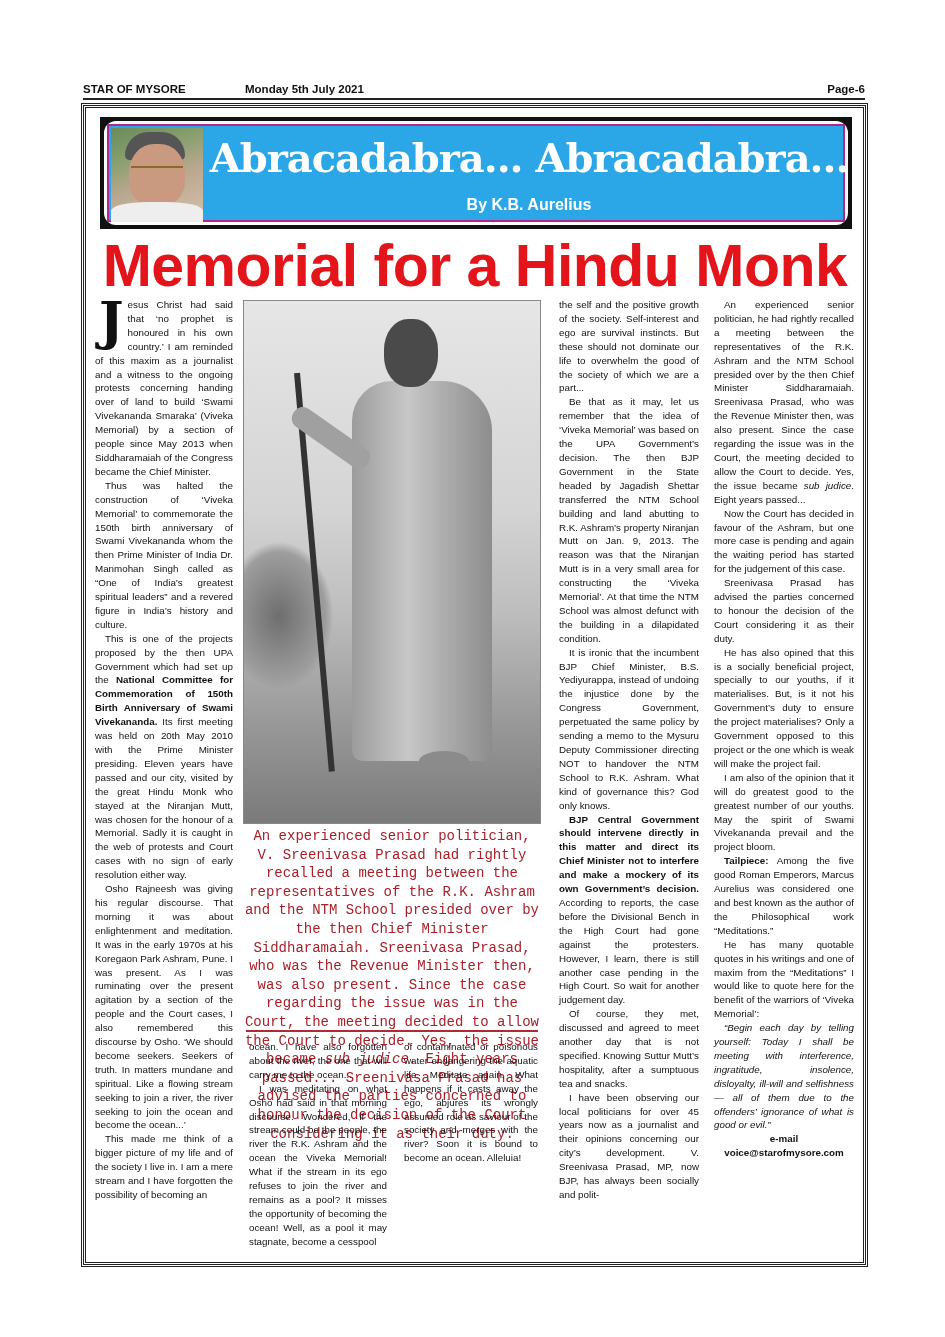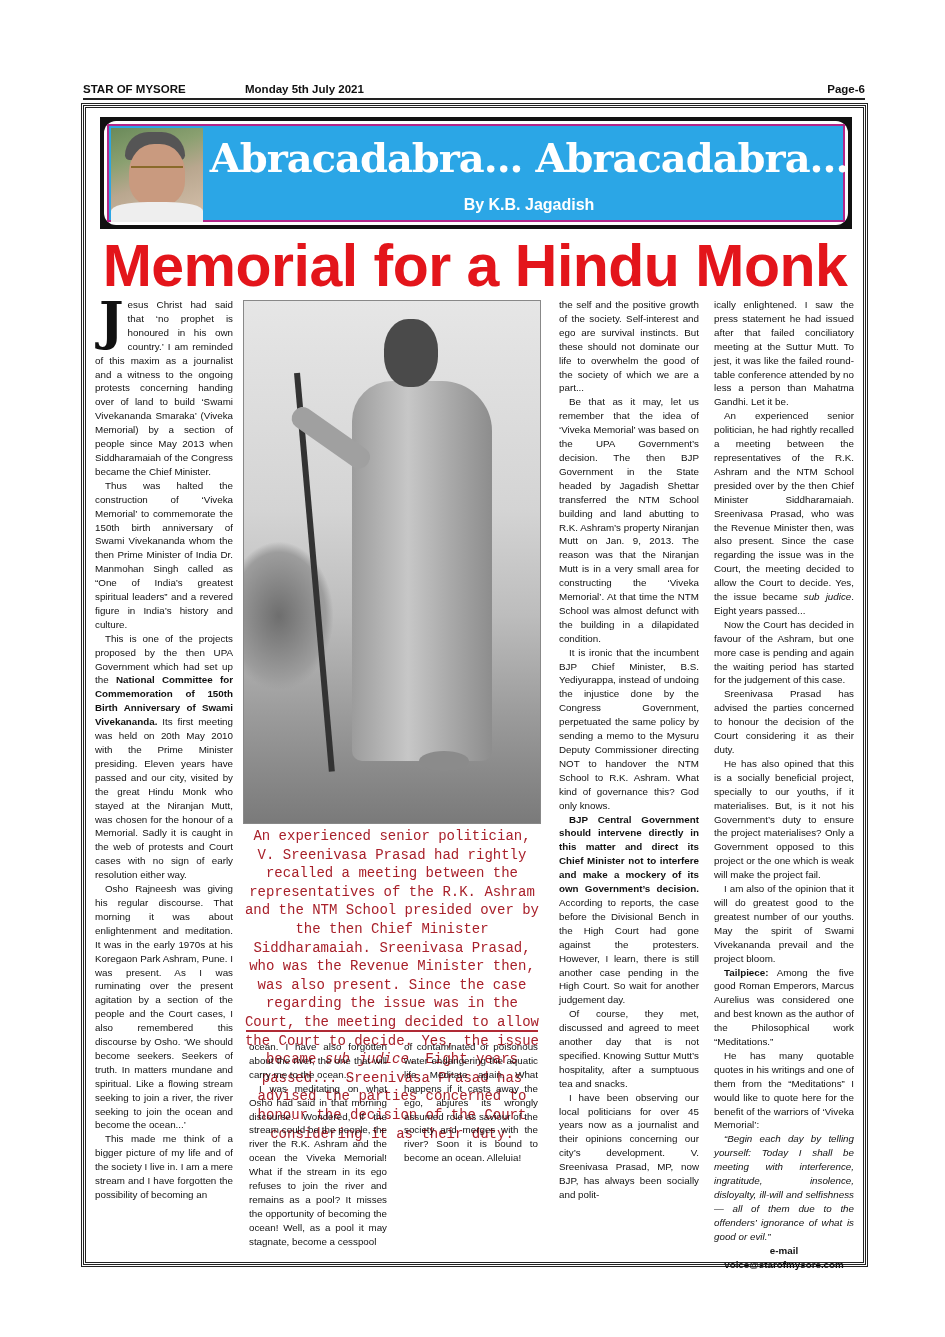--- a/index.html
+++ b/index.html
@@ -57,21 +57,21 @@
 <div class="banner-outer">
   <div class="banner-inner">
     <div class="banner">
       <div class="portrait">
         <div class="hair"></div>
           <div class="face"></div>
           <div class="glasses"></div>
           <div class="shirt"></div>
       </div>
       <div class="banner-title">Abracadabra... Abracadabra...</div>
-      <div class="banner-byline">By K.B. Jagadish</div>
+      <div class="banner-byline">By K.B. Aurelius</div>
     </div>
   </div>
 </div>
 
 <h1 class="headline">Memorial for a Hindu Monk</h1>
 
 <div class="col c1">
   <p class="noindent"><span class="dropcap">J</span><span>esus Christ had said that ‘no prophet is honoured in his own country.’ I am reminded of this maxim as a journalist and a witness to the ongoing protests concerning handing over of land to build ‘Swami Vivekananda Smaraka’ (Viveka Memorial) by a section of people since May 2013 when Siddharamaiah of the Congress became the Chief Minister.</span></p>
   <p>Thus was halted the construction of ‘Viveka Memorial’ to commemorate the 150th birth anniversary of Swami Vivekananda whom the then Prime Minister of India Dr. Manmohan Singh called as “One of India’s greatest spiritual leaders” and a revered figure in India’s history and culture.</p>
   <p><span>This is one of the projects proposed by the then UPA Government which had set up the </span><b>National Committee for Commemoration of 150th Birth Anniversary of Swami Vivekananda.</b><span> Its first meeting was held on 20th May 2010 with the Prime Minister presiding. Eleven years have passed and our city, visited by the great Hindu Monk who stayed at the Niranjan Mutt, was chosen for the honour of a Memorial. Sadly it is caught in the web of protests and Court cases with no sign of early resolution either way.</span></p>
@@ -105,24 +105,23 @@
 <div class="col c4">
   <p class="noindent">the self and the positive growth of the society. Self-interest and ego are survival instincts. But these should not dominate our life to overwhelm the good of the society of which we are a part...</p>
   <p>Be that as it may, let us remember that the idea of ‘Viveka Memorial’ was based on the UPA Government’s decision. The then BJP Government in the State headed by Jagadish Shettar transferred the NTM School building and land abutting to R.K. Ashram’s property Niranjan Mutt on Jan. 9, 2013. The reason was that the Niranjan Mutt is in a very small area for constructing the ‘Viveka Memorial’. At that time the NTM School was almost defunct with the building in a dilapidated condition.</p>
   <p>It is ironic that the incumbent BJP Chief Minister, B.S. Yediyurappa, instead of undoing the injustice done by the Congress Government, perpetuated the same policy by sending a memo to the Mysuru Deputy Commissioner directing NOT to handover the NTM School to R.K. Ashram. What kind of governance this? God only knows.</p>
   <p><b>BJP Central Government should intervene directly in this matter and direct its Chief Minister not to interfere and make a mockery of its own Government’s decision.</b><span> According to reports, the case before the Divisional Bench in the High Court had gone against the protesters. However, I learn, there is still another case pending in the High Court. So wait for another judgement day.</span></p>
   <p>Of course, they met, discussed and agreed to meet another day that is not specified. Knowing Suttur Mutt’s hospitality, after a sumptuous tea and snacks.</p>
   <p>I have been observing our local politicians for over 45 years now as a journalist and their opinions concerning our city’s development. V. Sreenivasa Prasad, MP, now BJP, has always been socially and polit-</p>
 </div>
 
 <div class="col c5">
-  <p class="noindent">ically enlightened. I saw the press statement he had issued after that failed conciliatory meeting at the Suttur Mutt. To jest, it was like the failed round-table conference attended by no less a person than Mahatma Gandhi. Let it be.</p>
   <p><span>An experienced senior politician, he had rightly recalled a meeting between the representatives of the R.K. Ashram and the NTM School presided over by the then Chief Minister Siddharamaiah. Sreenivasa Prasad, who was the Revenue Minister then, was also present. Since the case regarding the issue was in the Court, the meeting decided to allow the Court to decide. Yes, the issue became </span><em>sub judice</em><span>. Eight years passed...</span></p>
   <p>Now the Court has decided in favour of the Ashram, but one more case is pending and again the waiting period has started for the judgement of this case.</p>
   <p>Sreenivasa Prasad has advised the parties concerned to honour the decision of the Court considering it as their duty.</p>
   <p>He has also opined that this is a socially beneficial project, specially to our youths, if it materialises. But, is it not his Government’s duty to ensure the project materialises? Only a Government opposed to this project or the one which is weak will make the project fail.</p>
   <p>I am also of the opinion that it will do greatest good to the greatest number of our youths. May the spirit of Swami Vivekananda prevail and the project bloom.</p>
   <p><b>Tailpiece:</b><span> Among the five good Roman Emperors, Marcus Aurelius was considered one and best known as the author of the Philosophical work “Meditations.”</span></p>
-  <p>He has many quotable quotes in his writings and one of them from the “Meditations” I would like to quote here for the benefit of the warriors of ‘Viveka Memorial’:</p>
+  <p>He has many quotable quotes in his writings and one of maxim from the “Meditations” I would like to quote here for the benefit of the warriors of ‘Viveka Memorial’:</p>
   <p class="italic">“Begin each day by telling yourself: Today I shall be meeting with interference, ingratitude, insolence, disloyalty, ill-will and selfishness — all of them due to the offenders’ ignorance of what is good or evil.”</p>
   <p class="email-label">e-mail</p>
   <p class="email-label">voice@starofmysore.com</p>
 </div>
 
 </body></html>

